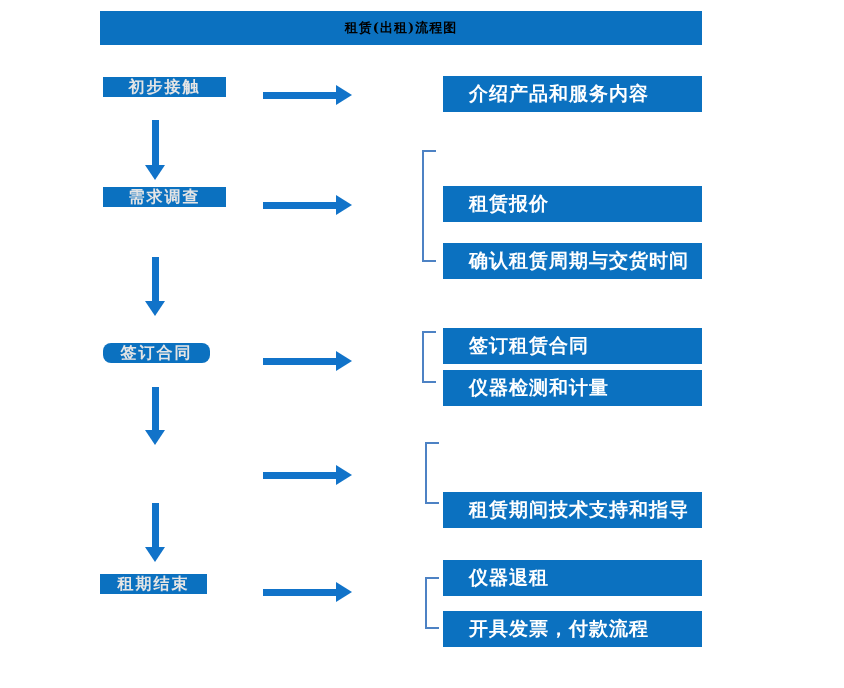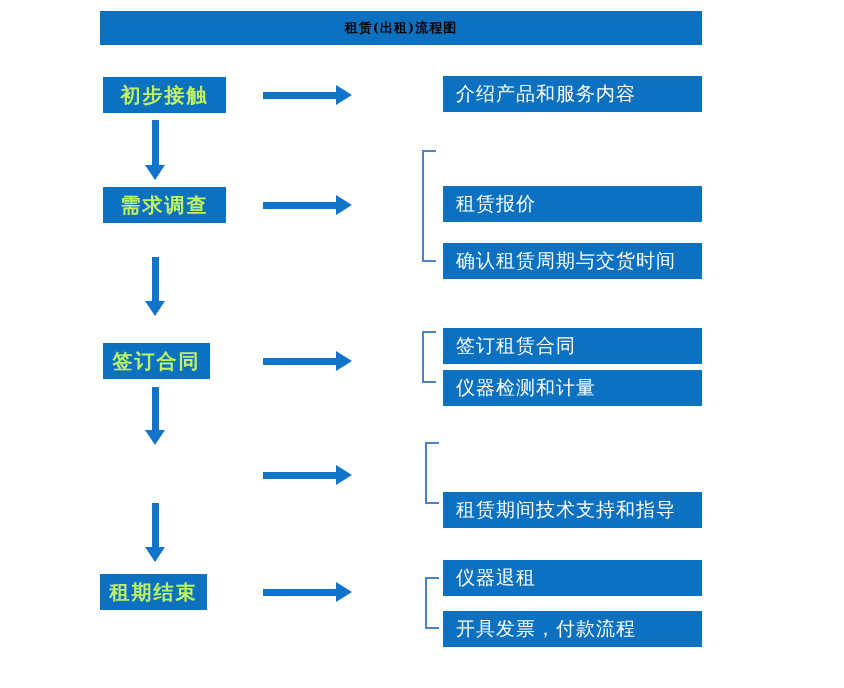--- a/index.html
+++ b/index.html
@@ -23,47 +23,47 @@
     color: #000000;
     font-weight: bold;
     font-size: 13px;
     display: flex;
     align-items: center;
     justify-content: center;
     letter-spacing: 1px;
   }
   .stage {
     position: absolute;
-    height: 36px;
+    height: 20px;
     background: #0b71c0;
-    color: #bef264;
+    color: #e5e5e5;
     font-weight: bold;
-    font-size: 20px;
+    font-size: 16px;
     display: flex;
     align-items: center;
     justify-content: center;
     letter-spacing: 2px;
   }
   .s1 { left: 103px; top: 77px;  width: 123px; }
   .s2 { left: 103px; top: 187px; width: 123px; }
-  .s3 { left: 103px; top: 343px; width: 107px; }
+  .s3 { left: 103px; top: 343px; width: 107px; border-radius: 8px; }
   .s4 { left: 100px; top: 457px; width: 107px; }
   .s5 { left: 100px; top: 574px; width: 107px; }
 
   .detail {
     position: absolute;
     left: 443px;
     width: 259px; height: 36px;
     background: #0b71c0;
     color: #ffffff;
-    font-weight: normal;
+    font-weight: bold;
     font-size: 19px;
     display: flex;
     align-items: center;
-    padding-left: 13px;
+    padding-left: 26px;
     box-sizing: border-box;
     letter-spacing: 1px;
   }
   .d1  { top: 76px; }
   .d2  { top: 132px; }
   .d3  { top: 186px; }
   .d4  { top: 243px; }
   .d5  { top: 328px; }
   .d6  { top: 370px; }
   .d7  { top: 425px; }

